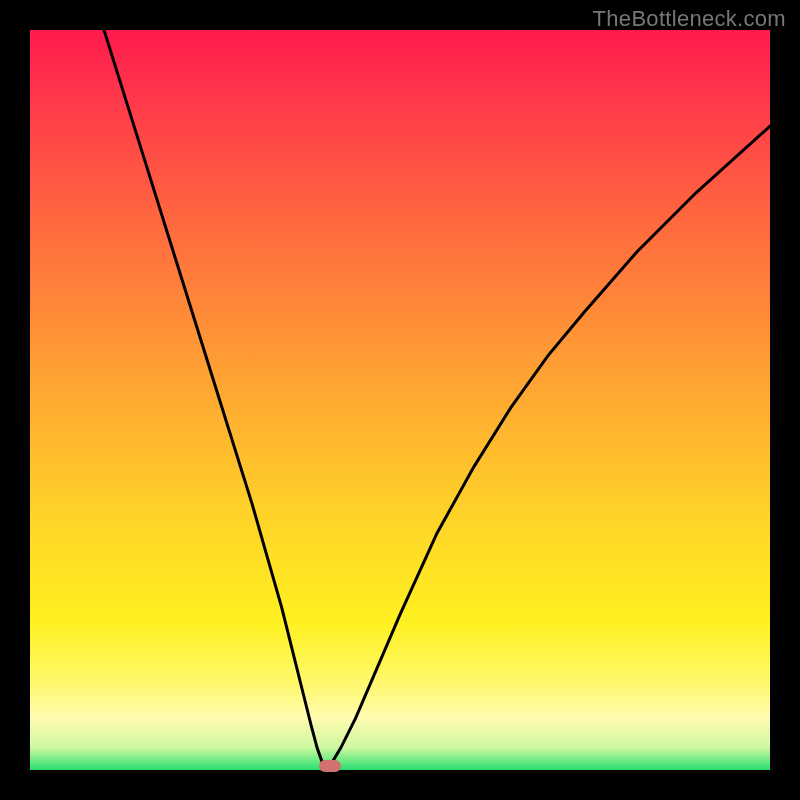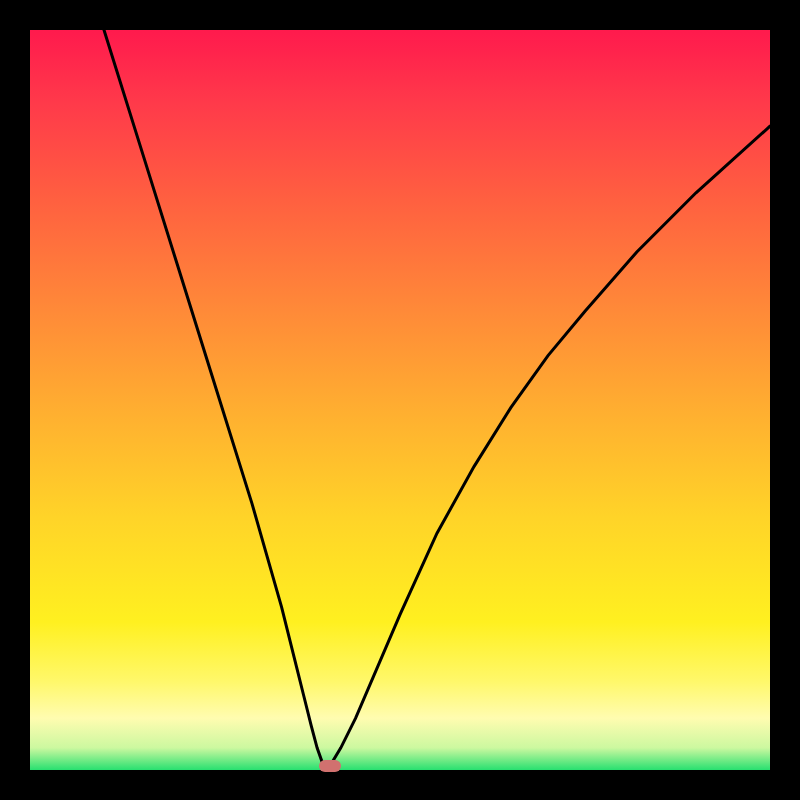--- a/index.html
+++ b/index.html
@@ -62,20 +62,21 @@
     height: 12px;
     border-radius: 6px;
     background: #d1716f;
     transform: translate(-50%, -50%);
   }
 </style>
 </head>
 <body>
 
 <div class="outer">
+  <div class="watermark">TheBottleneck.com</div>
   <div class="plot">
     <div class="gradient"></div>
     <svg class="curve" viewBox="0 0 740 740" preserveAspectRatio="none">
       <path id="curve-path" fill="none" stroke="#000" stroke-width="3" stroke-linecap="round" d="M74.0 0.0 L111.0 118.4 L148.0 236.8 L185.0 355.2 L222.0 473.6 L236.8 525.4 L251.6 577.2 L266.4 636.4 L273.8 666.0 L281.2 695.6 L287.1 717.8 L292.3 732.6 L296.0 736.3 L299.7 736.3 L310.8 717.8 L325.6 688.2 L347.8 636.4 L370.0 584.6 L407.0 503.2 L444.0 436.6 L481.0 377.4 L518.0 325.6 L555.0 281.2 L606.8 222.0 L666.0 162.8 L740.0 96.2"></path>
     </svg>
     <div id="min-marker" class="minmarker" style="left: 299.7px; top: 736.3px; background: rgb(209, 113, 111);"></div>
   </div>
 </div>
 
 </body></html>

